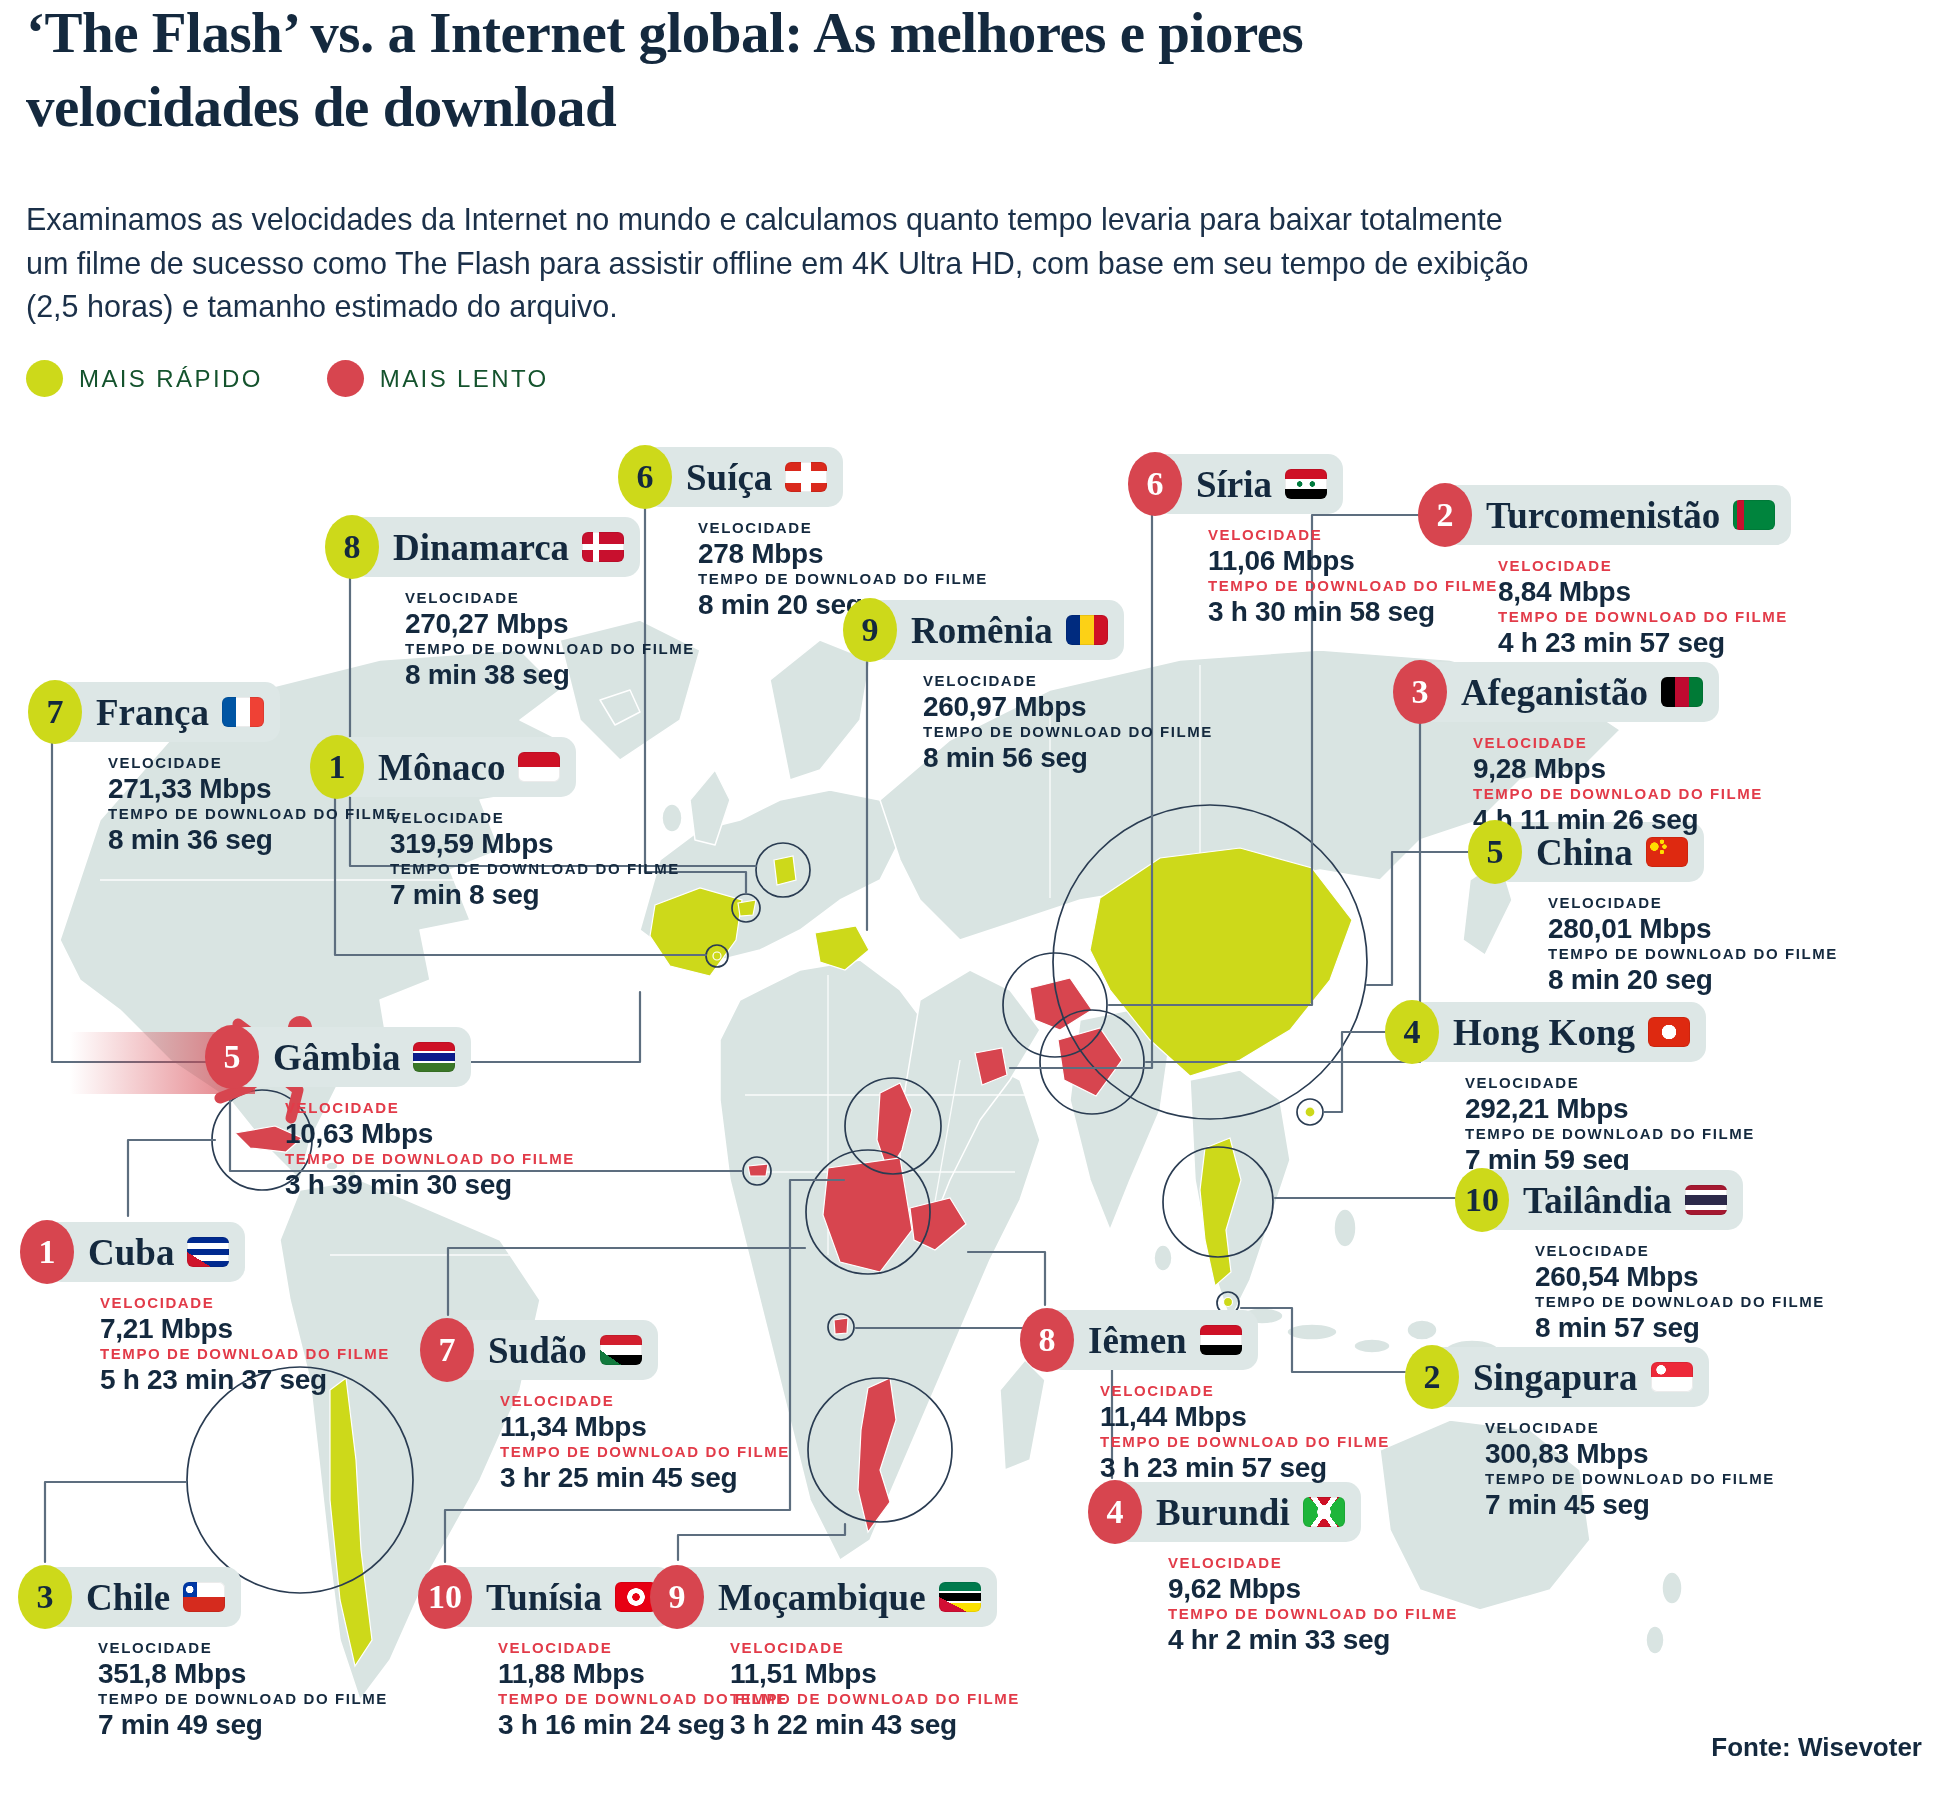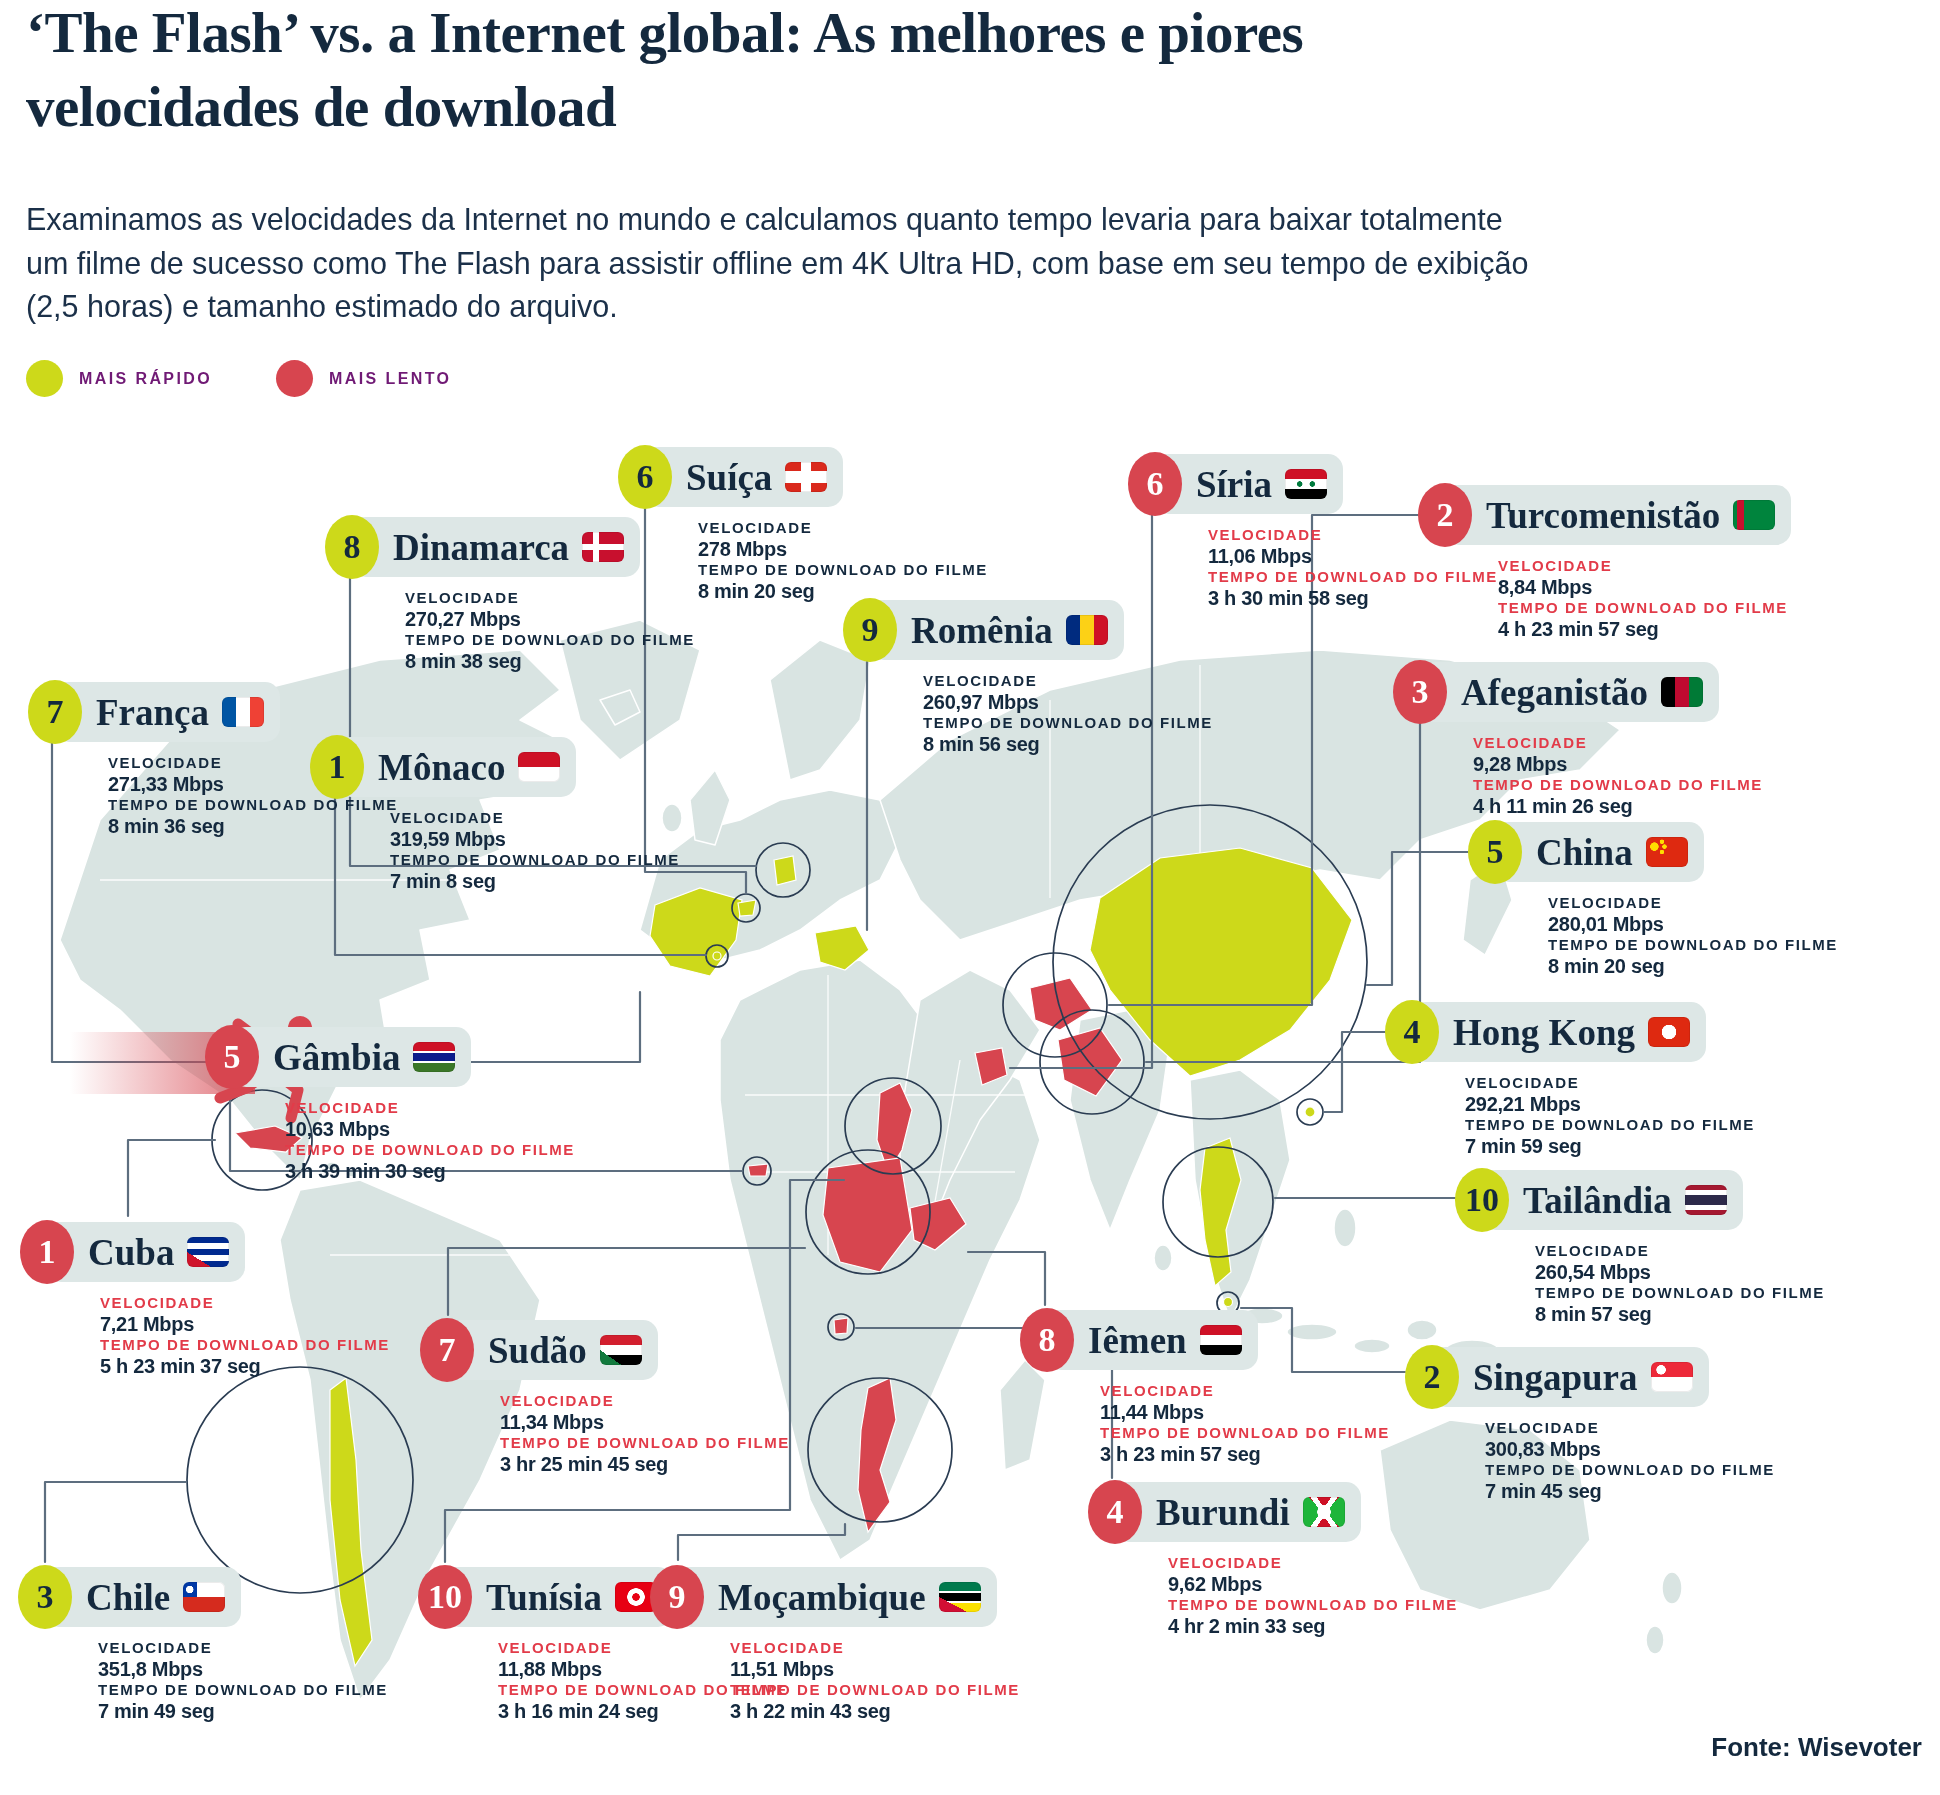--- a/index.html
+++ b/index.html
@@ -8,37 +8,37 @@
   .map{position:absolute;left:0;top:0;width:1940px;height:1795px;}
 
   h1.title{position:absolute;left:26px;top:-4px;margin:0;font:700 57px/1.3 "Liberation Serif",serif;
     color:#14293e;letter-spacing:-.5px;}
   .subtitle{position:absolute;left:26px;top:198px;width:1505px;margin:0;font-size:30.5px;line-height:1.43;color:#1b3049;}
   .legend{position:absolute;left:26px;top:360px;display:flex;align-items:center;}
   .legend .item{display:flex;align-items:center;gap:16px;margin-right:64px;}
   .dot{width:37px;height:37px;border-radius:50%;}
   .dot.fast{background:var(--fast,#cdd91a);}
   .dot.slow{background:var(--slow,#d7454f);}
-  .leg-label{font-weight:700;font-size:16px;letter-spacing:2.4px;color:#701a75;}
+  .leg-label{font-weight:400;font-size:24px;letter-spacing:2.4px;color:#14532d;}
 
   .callout{position:absolute;}
   .head{display:flex;align-items:center;}
   .badge{width:54px;height:64px;border-radius:50%;display:flex;align-items:center;justify-content:center;
     font:700 34px "Liberation Serif",serif;position:relative;z-index:2;flex:0 0 auto;}
   .callout.fast .badge{background:var(--fast,#cdd91a);color:#14293e;}
   .callout.slow .badge{background:var(--slow,#d7454f);color:#fff;}
   .pill{margin-left:-28px;background:#dde7e6;border-radius:15px;height:60px;display:flex;align-items:center;
     padding:0 16px 0 42px;gap:13px;}
   .cname{font:700 37px "Liberation Serif",serif;color:#14293e;white-space:nowrap;}
   .flag{width:42px;height:30px;border-radius:6px;flex:0 0 auto;box-shadow:inset 0 0 0 1px rgba(0,0,0,.08);}
   .stats{margin:10px 0 0 80px;}
   .slabel{font-size:15px;font-weight:700;letter-spacing:1.6px;color:#14293e;white-space:nowrap;}
   .stats .slabel:first-child{margin-top:4px;}
   .callout.slow .slabel{color:#e23b49;}
-  .sval{font-size:20px;font-weight:700;color:#14293e;margin-top:2px;white-space:nowrap;letter-spacing:-.3px;}
+  .sval{font-size:28px;font-weight:700;color:#14293e;margin-top:2px;white-space:nowrap;letter-spacing:-.3px;}
   .source{position:absolute;right:18px;top:1732px;font-size:26px;font-weight:700;color:#14293e;}
 
   
   .flag-monaco{background:linear-gradient(#ce1126 0 50%,#fff 0);}
   .flag-singapura{background:radial-gradient(circle at 24% 26%,#fff 0 4.5px,transparent 5px),linear-gradient(#ed2939 0 50%,#fff 0);}
   .flag-chile{background:radial-gradient(circle at 16% 25%,#fff 0 3.5px,transparent 4px),linear-gradient(to bottom,transparent 0 50%,#d52b1e 0),linear-gradient(to right,#0039a6 0 34%,#fff 0);}
   .flag-hongkong{background:radial-gradient(circle at 50% 50%,#fff 0 7px,transparent 7.5px),#de2910;}
   .flag-china{background:radial-gradient(circle at 20% 32%,#ffde00 0 4px,transparent 4.5px),radial-gradient(circle at 38% 16%,#ffde00 0 2px,transparent 2.5px),radial-gradient(circle at 44% 32%,#ffde00 0 2px,transparent 2.5px),radial-gradient(circle at 38% 50%,#ffde00 0 2px,transparent 2.5px),#de2910;}
   .flag-suica{background:linear-gradient(to right,transparent 0 38%,#fff 0 62%,transparent 0),linear-gradient(to bottom,transparent 0 31%,#fff 0 69%,transparent 0),#da291c;}
   .flag-franca{background:linear-gradient(to right,#0055a4 0 33.3%,#fff 0 66.6%,#ef4135 0);}

